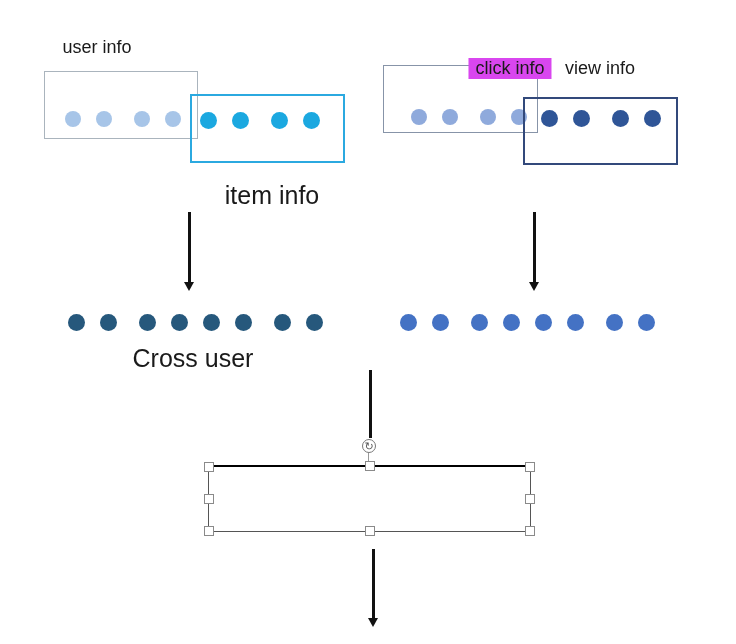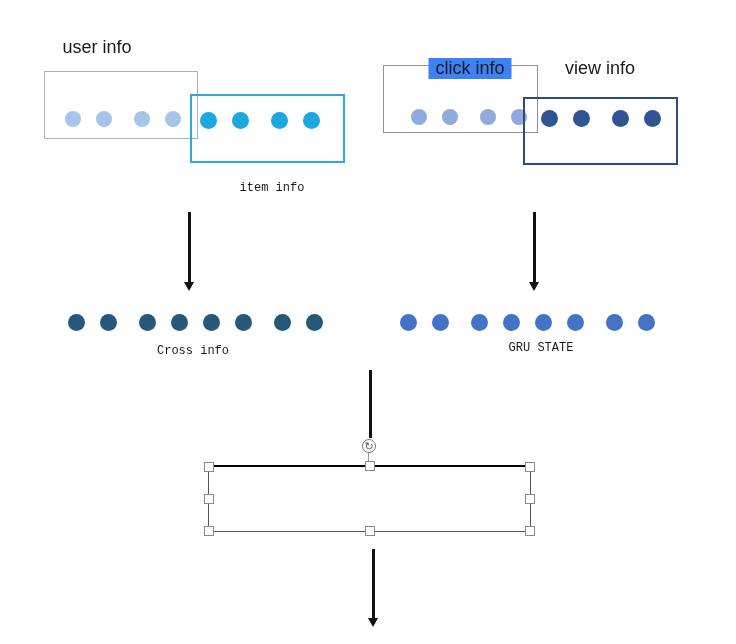--- a/index.html
+++ b/index.html
@@ -3,21 +3,21 @@
 <meta charset="utf-8">
 <style>
   html,body{margin:0;padding:0;background:#fff;}
   .canvas{
     position:relative;width:736px;height:644px;background:#ffffff;overflow:hidden;
     font-family:"Liberation Sans",sans-serif;color:#1a1a1a;
   }
   
   .lbl{position:absolute;transform:translateX(-50%);white-space:nowrap;}
   .lbl-18{font-size:18px;}
-  .lbl-19{font-size:12px;font-family:Liberation Mono, monospace;}
+  .lbl-19{font-size:25px;}
   
   .gbox{position:absolute;box-sizing:border-box;background:transparent;}
   .b1{border:1px solid #aab4bd;}
   .b2{border:2px solid #2ba9e0;}
   .b3{border:1px solid #8794a8;}
   .b4{border:2px solid #32497b;}
   
   .dots{position:absolute;display:flex;align-items:center;}
   .dot{border-radius:50%;flex:0 0 auto;}
   .s16 .dot{width:16px;height:16px;}
@@ -44,21 +44,21 @@
     position:absolute;width:10px;height:10px;background:#fff;
     border:1px solid #8a8a8a;box-sizing:border-box;z-index:3;
   }
   .rotate-handle{
     position:absolute;left:362px;top:439px;width:14px;height:14px;border-radius:50%;
     background:#fff;border:1px solid #777;box-sizing:border-box;z-index:3;
     display:flex;align-items:center;justify-content:center;
     font-size:11px;line-height:11px;color:#555;
   }
   .rotate-stem{position:absolute;left:368px;top:453px;width:1px;height:12px;background:#999;z-index:2;}
-  .white-bg{background:#3b82f6;padding:0 7px;z-index:2;}
+  .white-bg{background:#d946ef;padding:0 7px;z-index:2;margin-left:40px;}
 </style>
 </head>
 <body>
 
 <div class="canvas">
 
   <div class="lbl lbl-18" style="left:97px;top:37px;">user info</div>
   <div class="gbox b1" style="left: 44px; top: 71px; width: 154px; height: 68px; border-color: rgb(170, 180, 189);"></div>
   <div class="dots row4 s16" style="left:65px;top:111px;">
       <span class="dot" style="background: rgb(167, 197, 232);"></span>
@@ -100,33 +100,32 @@
   <div class="dots row8 s17" style="left:68px;top:314px;">
       <span class="dot" style="background: rgb(38, 88, 124);"></span>
       <span class="dot" style="background: rgb(38, 88, 124);"></span>
       <span class="dot" style="background: rgb(38, 88, 124);"></span>
       <span class="dot" style="background: rgb(38, 88, 124);"></span>
       <span class="dot" style="background: rgb(38, 88, 124);"></span>
       <span class="dot" style="background: rgb(38, 88, 124);"></span>
       <span class="dot" style="background: rgb(38, 88, 124);"></span>
       <span class="dot" style="background: rgb(38, 88, 124);"></span>
     </div>
-  <div class="lbl lbl-19" style="left:193px;top:344px;">Cross info</div>
+  <div class="lbl lbl-19" style="left:193px;top:344px;">Cross user</div>
 
   <div class="dots row8 s17" style="left:400px;top:314px;">
       <span class="dot" style="background: rgb(68, 114, 196);"></span>
       <span class="dot" style="background: rgb(68, 114, 196);"></span>
       <span class="dot" style="background: rgb(68, 114, 196);"></span>
       <span class="dot" style="background: rgb(68, 114, 196);"></span>
       <span class="dot" style="background: rgb(68, 114, 196);"></span>
       <span class="dot" style="background: rgb(68, 114, 196);"></span>
       <span class="dot" style="background: rgb(68, 114, 196);"></span>
       <span class="dot" style="background: rgb(68, 114, 196);"></span>
     </div>
-  <div class="lbl lbl-19" style="left:541px;top:341px;">GRU STATE</div>
 
   <div class="vline" style="left:369px;top:370px;height:68px;"></div>
 
   <div class="rotate-handle">
       <span>↻</span>
     </div>
   <div class="rotate-stem"></div>
 
   <div class="fm-box">
     <span class="handle" style="left:-5px;top:-5px;"></span>

